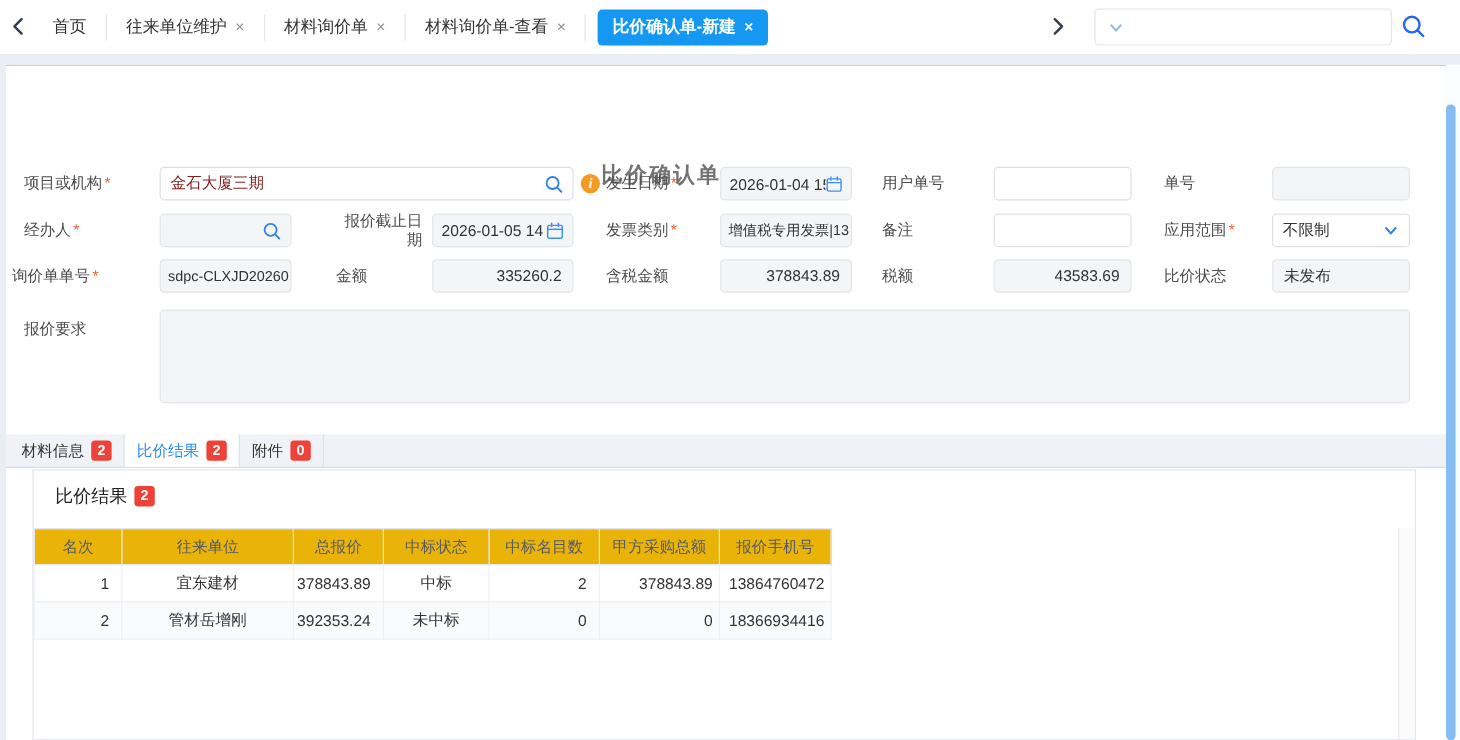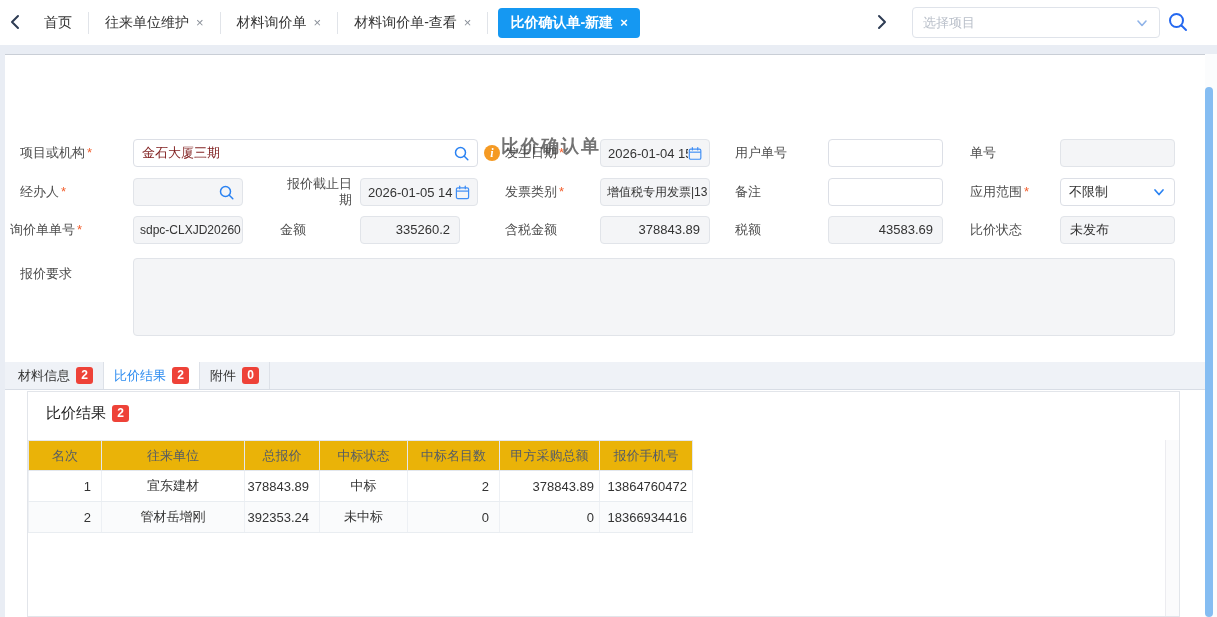--- a/index.html
+++ b/index.html
@@ -110,21 +110,20 @@
       </div>
     <div class="navtab navtab-active">
         <span>比价确认单-新建</span>
         <span class="close">×</span>
       </div>
   </div>
   <svg class="nav-chevron nav-fwd" viewBox="0 0 18 18">
       <polyline points="7,3 13,9 7,15" fill="none" stroke="#2e3c54" stroke-width="2" stroke-linecap="round" stroke-linejoin="round"></polyline>
     </svg>
   <div class="proj-select">
-    <input placeholder="选择项目" style="">
     <svg width="14" height="14" viewBox="0 0 14 14">
         <polyline points="3,5 7,9.5 11,5" fill="none" stroke="#8fb3e8" stroke-width="1.6" stroke-linecap="round" stroke-linejoin="round"></polyline>
       </svg>
   </div>
   <svg class="top-search" viewBox="0 0 22 22">
       <circle cx="9.5" cy="9.5" r="6.5" fill="none" stroke="#2468f0" stroke-width="2"></circle>
       <line x1="14.5" y1="14.5" x2="19" y2="19" stroke="#2468f0" stroke-width="2" stroke-linecap="round"></line>
     </svg>
 </div>
 
@@ -193,21 +192,21 @@
   <span>不限制</span>
   <svg width="14" height="14" viewBox="0 0 14 14">
       <polyline points="3,5 7,9.5 11,5" fill="none" stroke="#2a82f2" stroke-width="1.7" stroke-linecap="round" stroke-linejoin="round"></polyline>
     </svg>
 </div>
 
 <div class="flabel" style="left:10px;top:216px;width:117px;"><span>询价单单号</span><span class="req">*</span></div>
 <div class="fld dis txtfld small-txt" style="left:133px;top:216px;width:110px;">sdpc-CLXJD20260</div>
 
 <div class="flabel" style="left:280px;top:216px;width:72px;">金额</div>
-<div class="fld dis numfld" style="left:360px;top:216px;width:100px;">335260.2</div>
+<div class="fld dis numfld" style="left:360px;top:216px;width:118px;">335260.2</div>
 
 <div class="flabel" style="left:505px;top:216px;width:88px;">含税金额</div>
 <div class="fld dis numfld" style="left:600px;top:216px;width:110px;">378843.89</div>
 
 <div class="flabel" style="left:735px;top:216px;width:86px;">税额</div>
 <div class="fld dis numfld" style="left:828px;top:216px;width:115px;">43583.69</div>
 
 <div class="flabel" style="left:970px;top:216px;width:82px;">比价状态</div>
 <div class="fld dis txtfld" style="left:1060px;top:216px;width:115px;">未发布</div>
 

